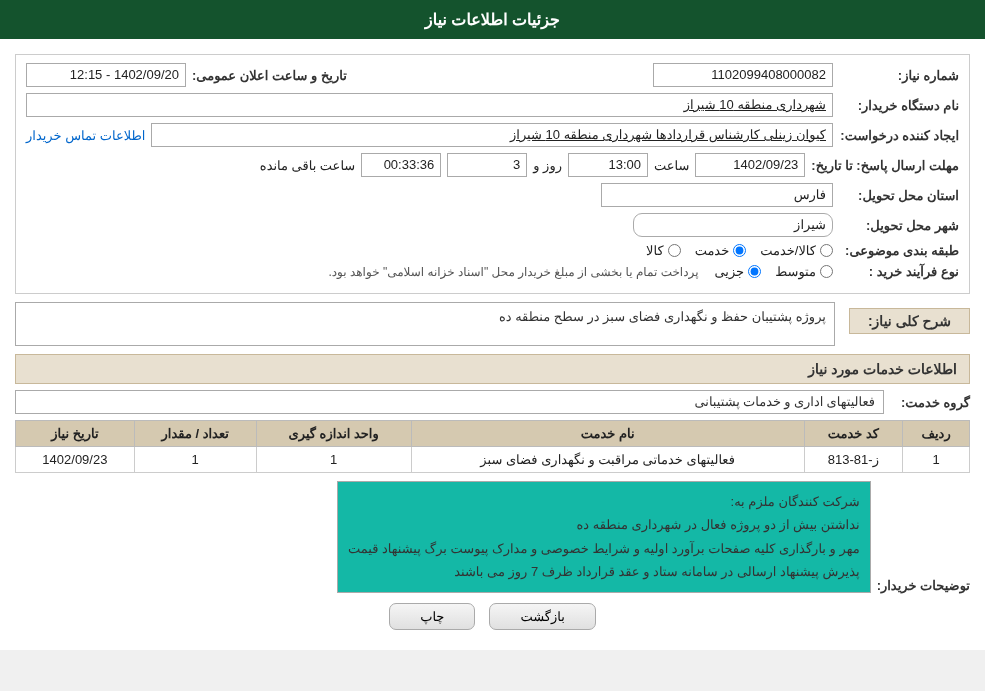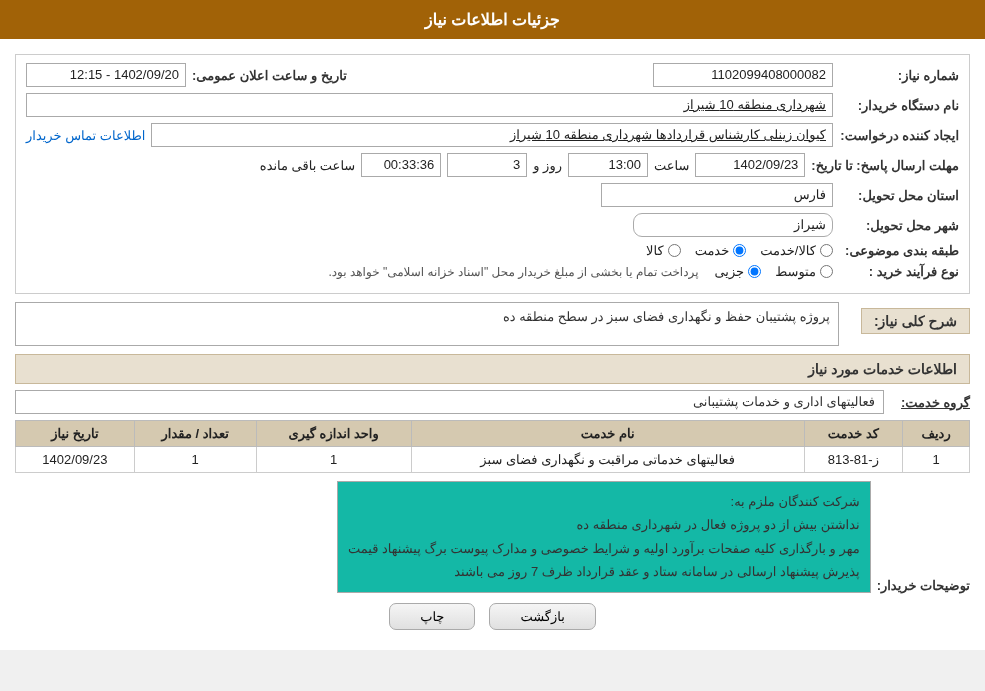--- a/index.html
+++ b/index.html
@@ -10,21 +10,21 @@
       font-size: 13px;
       color: #222;
     }
     .page-wrapper {
       width: 985px;
       margin: 0 auto;
       background: #fff;
       padding: 0;
     }
     .header-bar {
-      background: #a16207;
+      background: #14532d;
       color: #fff;
       text-align: center;
       font-size: 16px;
       font-weight: bold;
       padding: 10px 10px;
       margin-bottom: 10px;
     }
     .main-content {
       padding: 5px 15px 10px 15px;
     }
@@ -265,30 +265,30 @@
           <div class="radio-item">
             <input type="radio" name="purchase_type" checked="" style="">
             <span>جزیی</span>
           </div>
         </div>
         <span class="note-text" style="margin-right:10px;">پرداخت تمام یا بخشی از مبلغ خریدار محل "اسناد خزانه اسلامی" خواهد بود.</span>
       </div>
     </div>
 
     <div class="form-row" style="margin-bottom:8px;">
-      <span class="section-title" style="white-space:nowrap; margin-left:16px; padding: 4px 12px;">شرح کلی نیاز:</span>
+      <span class="section-title" style="white-space:nowrap; margin-left:8px; padding: 4px 18px;">شرح کلی نیاز:</span>
       <div class="description-box">پروژه پشتیبان حفظ و نگهداری فضای سبز در سطح منطقه ده</div>
     </div>
 
     <div class="section-title">اطلاعات خدمات مورد نیاز</div>
 
     <div class="service-info-section">
       <div class="group-row">
-        <span class="field-label" style="min-width:80px;text-decoration:underline;">گروه خدمت:</span>
-        <div class="description-box" style="min-height:24px; padding: 3px 8px;">فعالیتهای اداری و خدمات پشتیبانی</div>
+        <span class="field-label" style="min-width:80px;">گروه خدمت:</span>
+        <div class="description-box" style="min-height:24px; padding: 3px 8px; font-family: Liberation Serif, serif;">فعالیتهای اداری و خدمات پشتیبانی</div>
       </div>
 
       <table class="data-table">
         <thead>
           <tr>
             <th>ردیف</th>
             <th>کد خدمت</th>
             <th>نام خدمت</th>
             <th>واحد اندازه گیری</th>
             <th>تعداد / مقدار</th>

